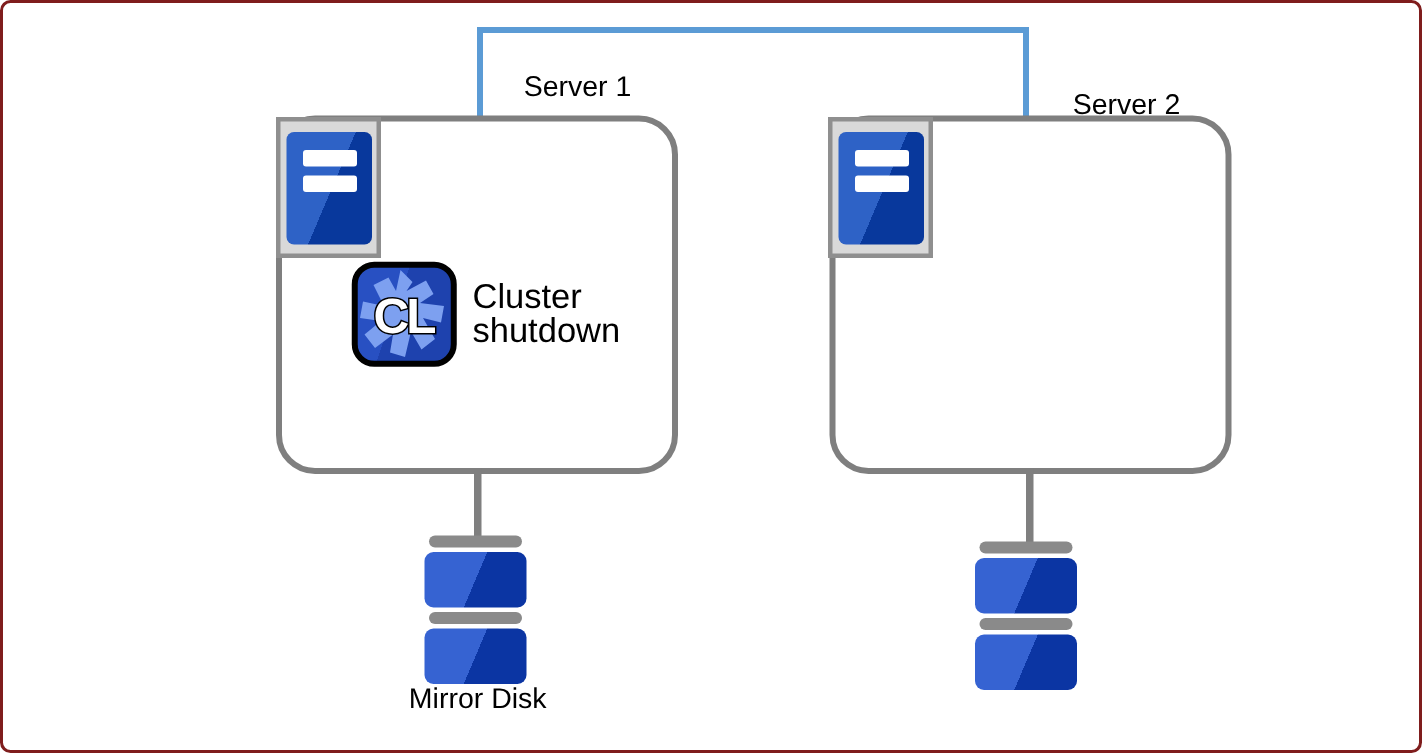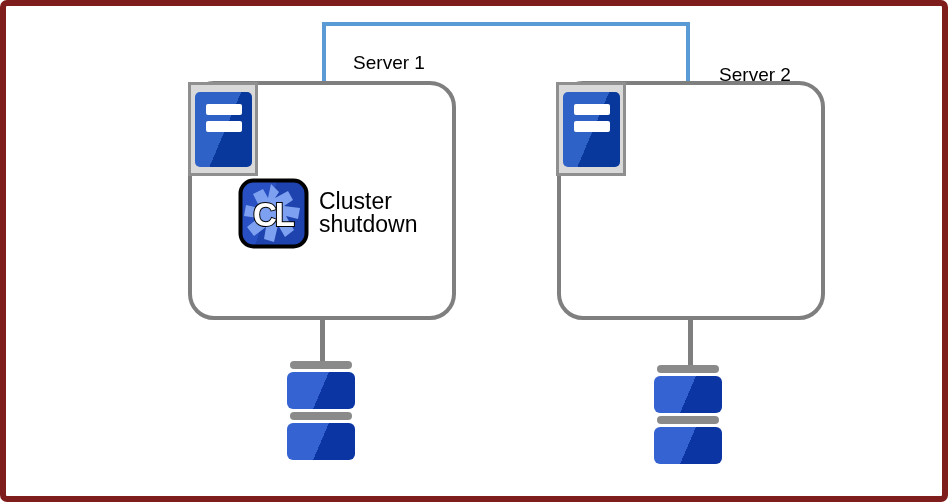--- a/index.html
+++ b/index.html
@@ -1,21 +1,21 @@
 <!DOCTYPE html>
 <html><head>
 <meta charset="utf-8">
 <style>
   html,body{margin:0;padding:0;background:#fff;}
   .canvas{
     position:relative;
     width:948px;height:502px;
     box-sizing:border-box;
     background:#ffffff;
-    border:6px solid #7f1d1d;
+    border:2px solid #7f1d1d;
     border-radius:7px;
     font-family:"Liberation Sans", sans-serif;
     color:#000;
     overflow:hidden;
   }
   
   .interconnect{
     position:absolute;left:316px;top:16px;width:368px;height:60px;
     box-sizing:border-box;
     border:4px solid #5b9bd5;border-bottom:none;
@@ -126,14 +126,15 @@
     <div class="disk-cap mid"></div>
     <div class="disk-body"></div>
   </div>
   <div class="disk d2">
     <div class="disk-cap"></div>
     <div class="disk-body"></div>
     <div class="disk-cap mid"></div>
     <div class="disk-body"></div>
   </div>
 
+  <div class="mirror-label">Mirror Disk</div>
 
 </div>
 
 </body></html>

